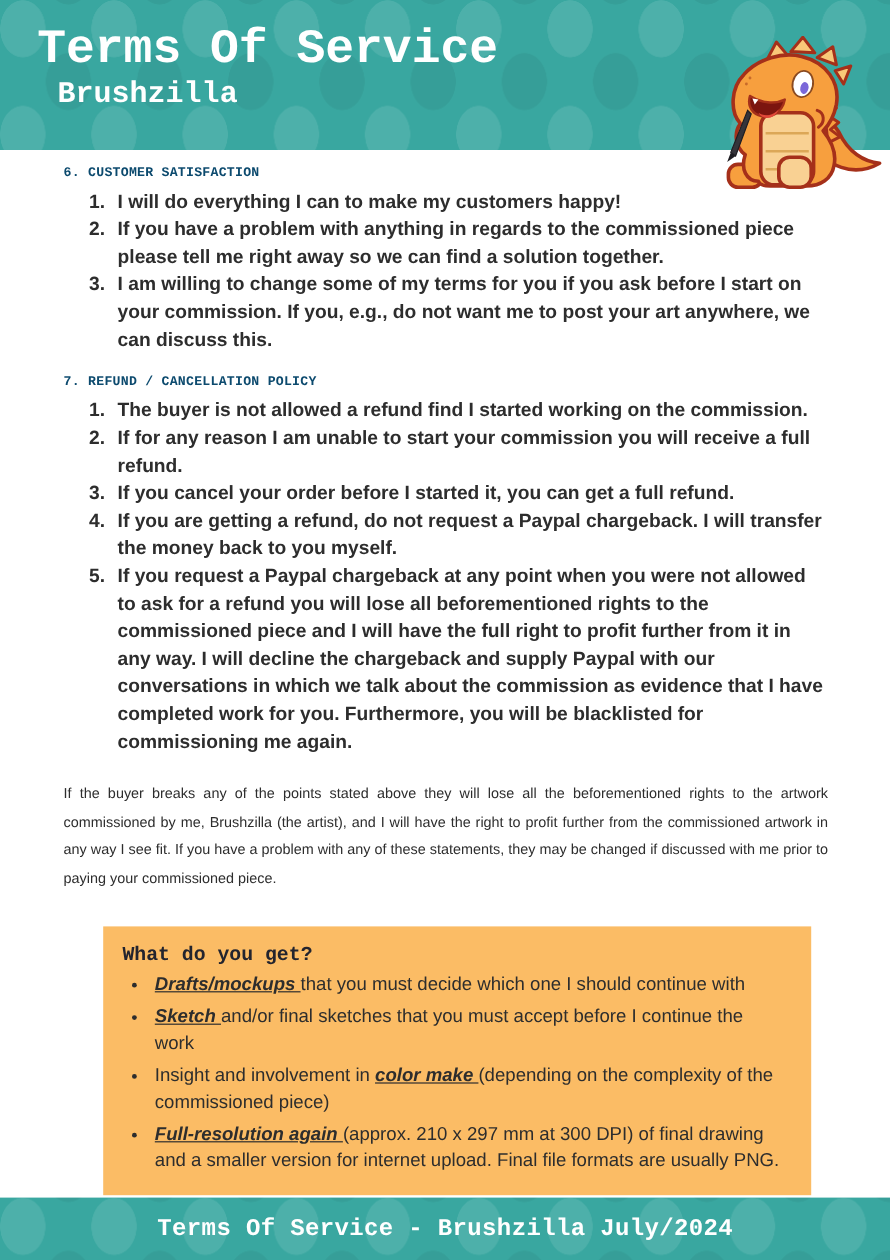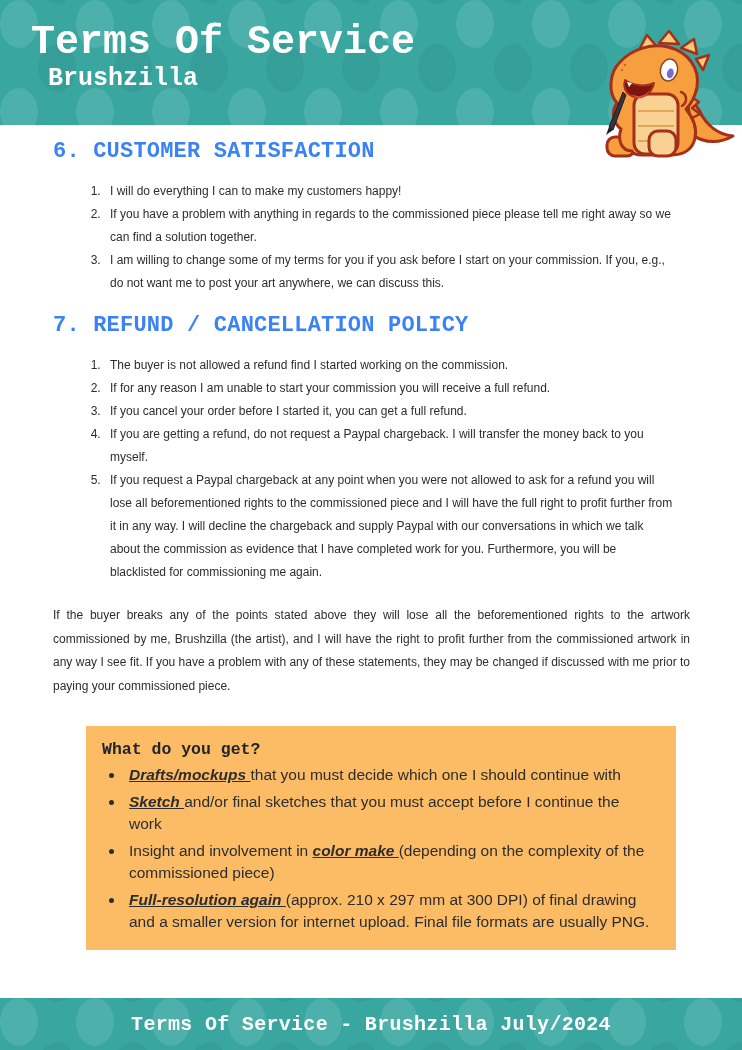--- a/index.html
+++ b/index.html
@@ -33,27 +33,27 @@
     position:absolute;left:48px;top:66px;margin:0;
     font-size:25px;line-height:1.05;color:#ffffff;
   }
   .mascot{position:absolute;top:30px;right:0px;width:150px;height:138px;z-index:5;}
   .content{
     position:absolute;top:125px;left:0;width:742px;
     padding:14px 52px 0 53px;box-sizing:border-box;
   }
   h3.sec-heading{
     margin:0 0 6px 0;
-    font-size:22px;color:#3b82f6;letter-spacing:0.2px;
+    font-size:11px;color:#0c4a6e;letter-spacing:0.2px;
   }
   .sec{margin:0;}
   .sec + .sec{margin-top:18px;}
   ol.num-list{
-    margin:16px;padding:0 0 0 35px;
-    font-size:12px;line-height:23px;
+    margin:4px;padding:0 0 0 35px;
+    font-size:16px;line-height:23px;font-weight:bold;
   }
   ol.num-list li{padding-left:6px;margin:0;}
   .closing{
     margin:20px 0 0 0;
     font-size:12px;line-height:23.5px;
     text-align:justify;
   }
   .benefits{
     margin:28px 0 0 33px;
     width:590px;box-sizing:border-box;

